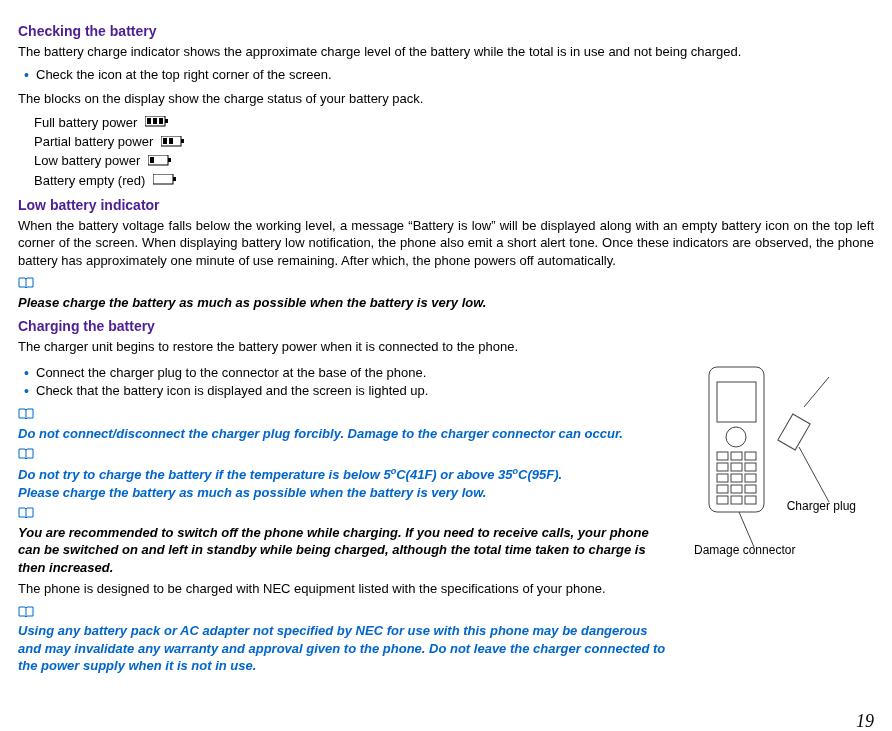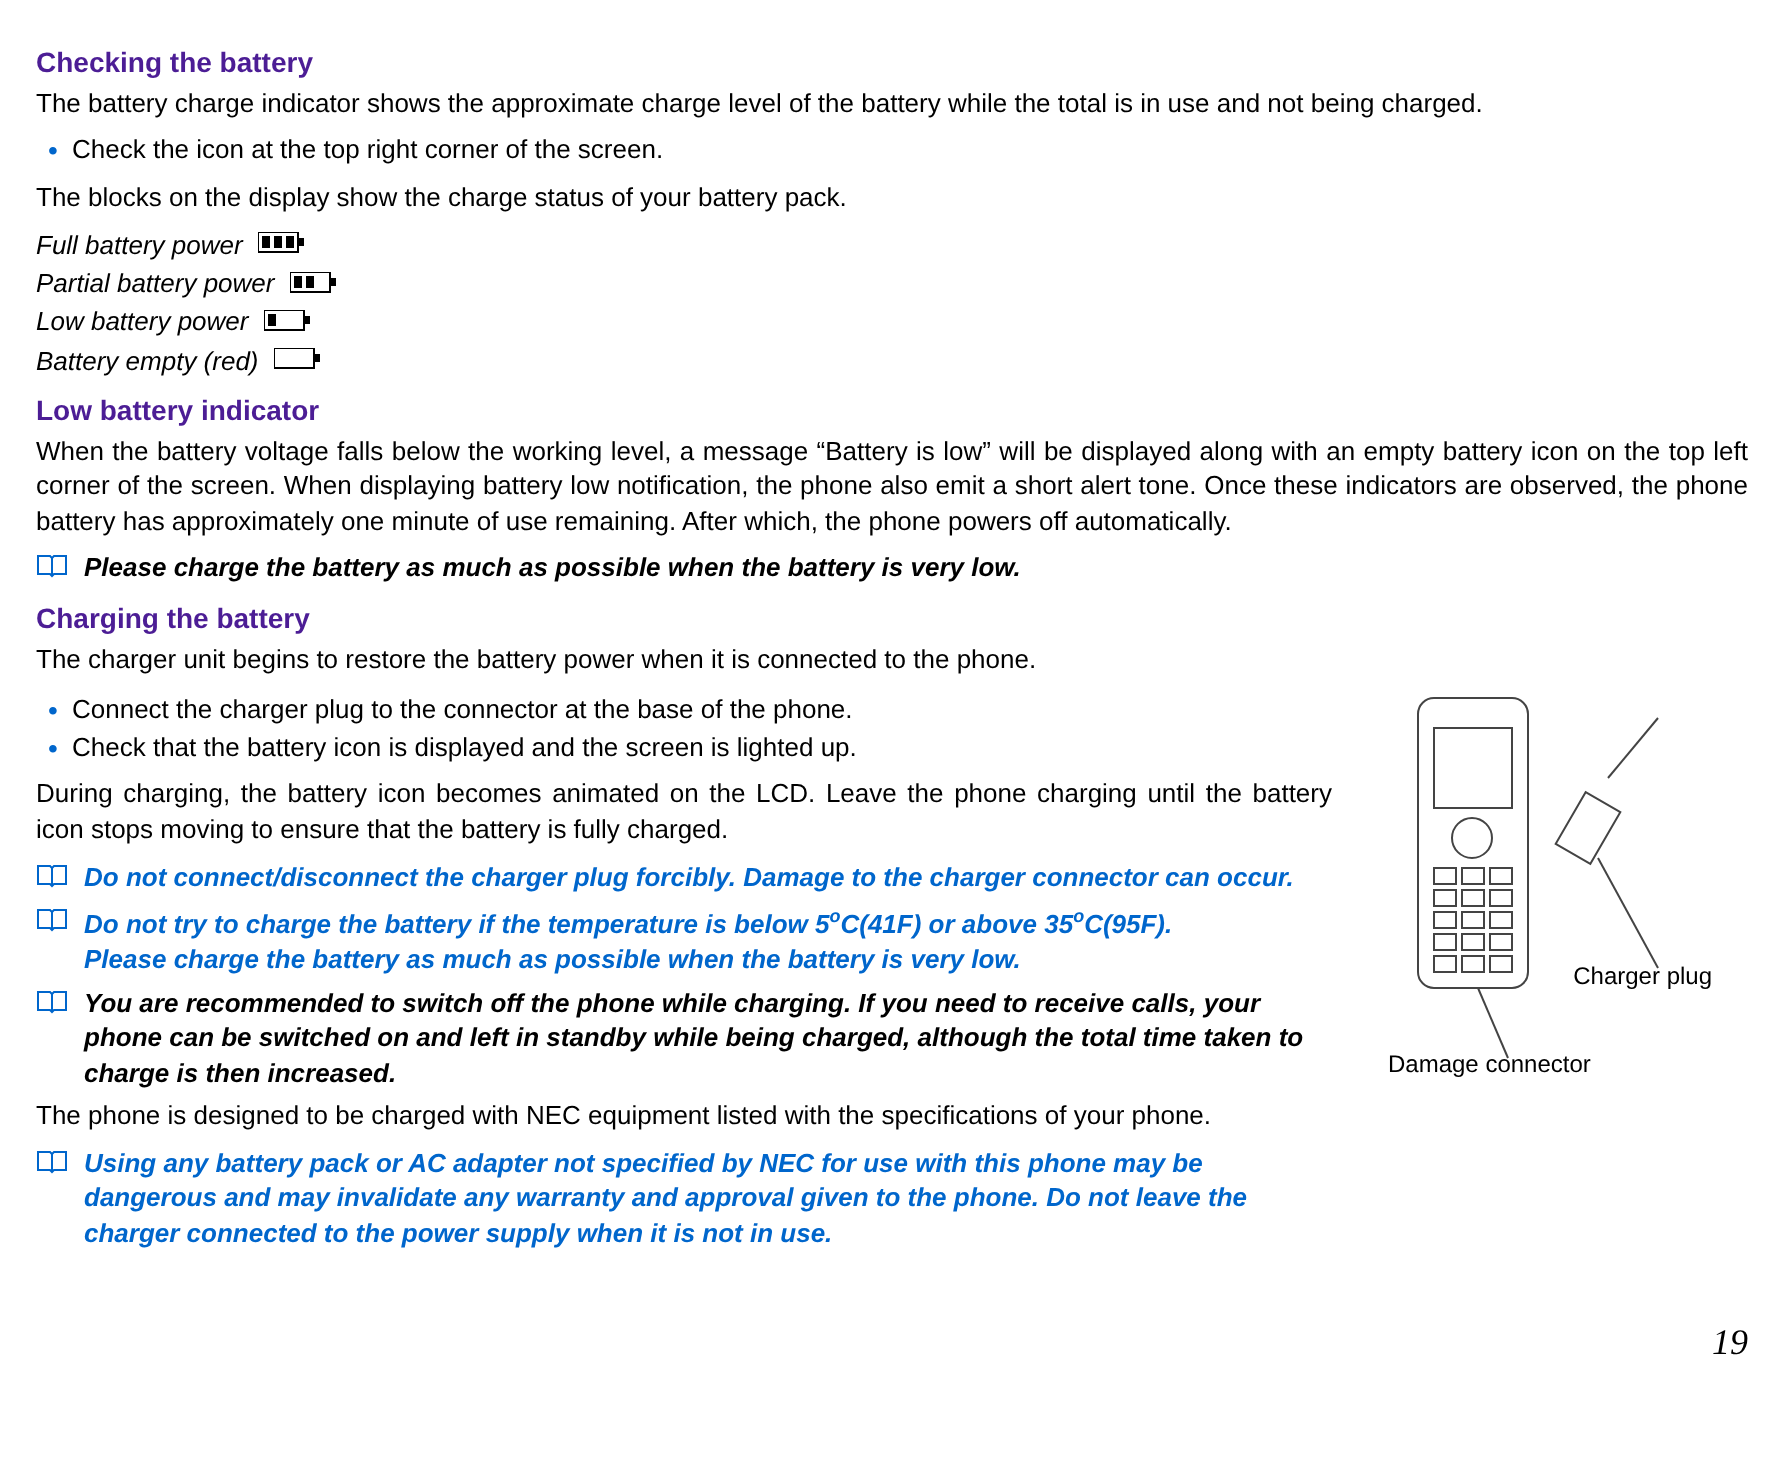--- a/index.html
+++ b/index.html
@@ -14,23 +14,23 @@
   h3.section {
     color: #4c1d95;
     font-size: 14px;
     font-weight: bold;
     margin: 6px 0 2px 0;
   }
   p { margin: 2px 0 6px 0; }
   .bullet-list { margin: 2px 0 6px 0; padding: 0; list-style: none; }
   .bullet-list li { padding-left: 18px; position: relative; margin: 1px 0; }
   .bullet-list li::before { content: "•"; color: #0066cc; position: absolute; left: 6px; top: 0; font-size: 14px; }
-  .icon-line { margin: 1px 0; font-style: italic; }
+  .icon-line { margin: 1px 16px; }
   .batt { display:inline-block; vertical-align:middle; margin-left:4px; }
-  .note-row { display:flex; align-items:flex-start; margin:2px 0 4px 0; }
+  .note-row { display:flex; align-items:flex-start; margin:2px 0 4px 0;flex-direction:column; }
   .note-icon { flex:0 0 auto; margin-right:8px; margin-top:1px; }
   .note-blue { color:#0066cc; font-style:italic; font-weight:bold; }
   .note-black { color:#000; font-style:italic; font-weight:bold; }
   .superscript { vertical-align: super; font-size: 9px; }
   .main-flex { display:flex; align-items:flex-start; }
   .main-left { flex:1 1 auto; padding-right:8px; }
   .main-right { flex:0 0 200px; text-align:center; font-size:12px; position:relative; }
   .justify { text-align: justify; }
   .page-num { text-align:right; font-style:italic; font-family: Georgia, 'Times New Roman', serif; font-size:18px; margin-top:30px; }
   .phone-svg { display:block; margin:0 auto; }
@@ -104,21 +104,20 @@
 
 <h3 class="section">Charging the battery</h3>
 <p>The charger unit begins to restore the battery power when it is connected to the phone.</p>
 
 <div class="main-flex">
   <div class="main-left">
     <ul class="bullet-list">
       <li>Connect the charger plug to the connector at the base of the phone.</li>
       <li>Check that the battery icon is displayed and the screen is lighted up.</li>
     </ul>
-    <p class="justify">During charging, the battery icon becomes animated on the LCD. Leave the phone charging until the battery icon stops moving to ensure that the battery is fully charged.</p>
 
     <div class="note-row">
       <span class="note-icon"><svg width="16" height="12">
             <path d="M1 1 L7 1 L8 2 L9 1 L15 1 L15 10 L9 10 L8 11 L7 10 L1 10 Z" fill="none" stroke="#0066cc"></path>
             <line x1="8" y1="2" x2="8" y2="11" stroke="#0066cc"></line>
           </svg></span>
       <span class="note-blue">Do not connect/disconnect the charger plug forcibly. Damage to the charger connector can occur.</span>
     </div>
     <div class="note-row">
       <span class="note-icon"><svg width="16" height="12">

